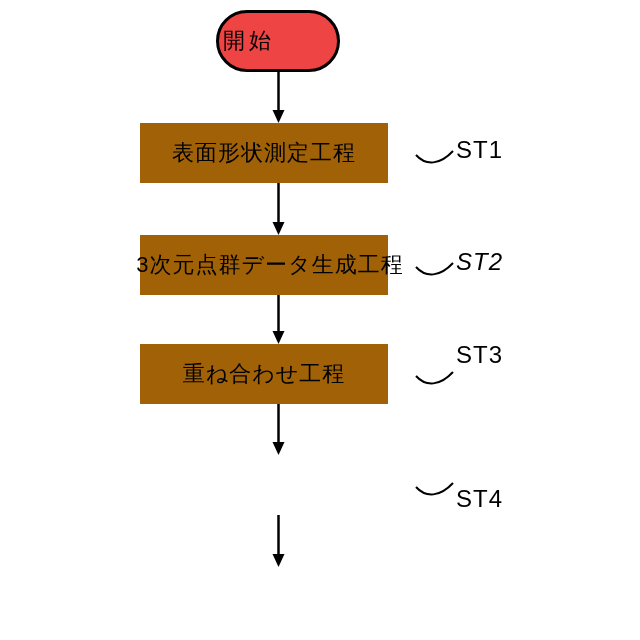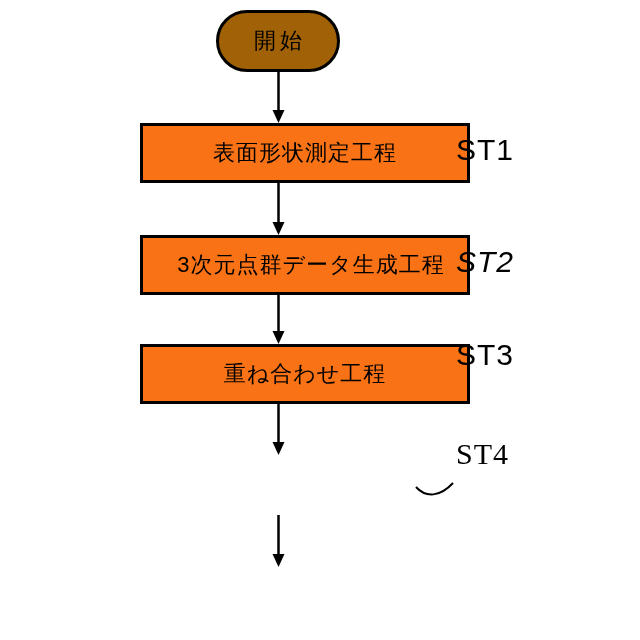--- a/index.html
+++ b/index.html
@@ -16,52 +16,51 @@
     left: 0; top: 0;
     width: 640px; height: 640px;
   }
   .terminal {
     position: absolute;
     left: 216px;
     width: 124px;
     height: 62px;
     border: 3px solid #000;
     border-radius: 32px;
-    background: #a16207;
+    background: #ef4444;
     box-sizing: border-box;
     display: flex;
     align-items: center;
-    justify-content: center;
   }
   .process {
     position: absolute;
     left: 140px;
-    width: 330px;
+    width: 248px;
     height: 60px;
-    border: 3px solid #000000;
-    background: #f97316;
+    border: 3px solid #a16207;
+    background: #a16207;
     box-sizing: border-box;
     display: flex;
     align-items: center;
     justify-content: center;
   }
   .jp {
     font-size: 22px;
     color: #000;
     letter-spacing: 1px;
     white-space: nowrap;
     line-height: 1;
   }
   .terminal .jp { letter-spacing: 4px; text-indent: 4px; }
   .sttag {
     position: absolute;
     left: 456px;
     height: 26px;
     line-height: 26px;
-    font-size: 30px;
+    font-size: 24px;
     color: #000;
     letter-spacing: 1px;
     white-space: nowrap;
   }
 </style>
 </head>
 <body>
 
 <div class="canvas">
 
@@ -99,15 +98,15 @@
     <span class="jp">3次元点群データ生成工程</span>
   </div>
   <div class="process" style="top:344px;">
     <span class="jp">重ね合わせ工程</span>
   </div>
 
 
   <div class="sttag" style="top:137px;">ST1</div>
   <div class="sttag" style="top:249px;font-style:italic;">ST2</div>
   <div class="sttag" style="top:342px;">ST3</div>
-  <div class="sttag" style="top:441px;font-family:Liberation Serif, serif;">ST4</div>
+  <div class="sttag" style="top:486px;">ST4</div>
 
 </div>
 
 </body></html>

